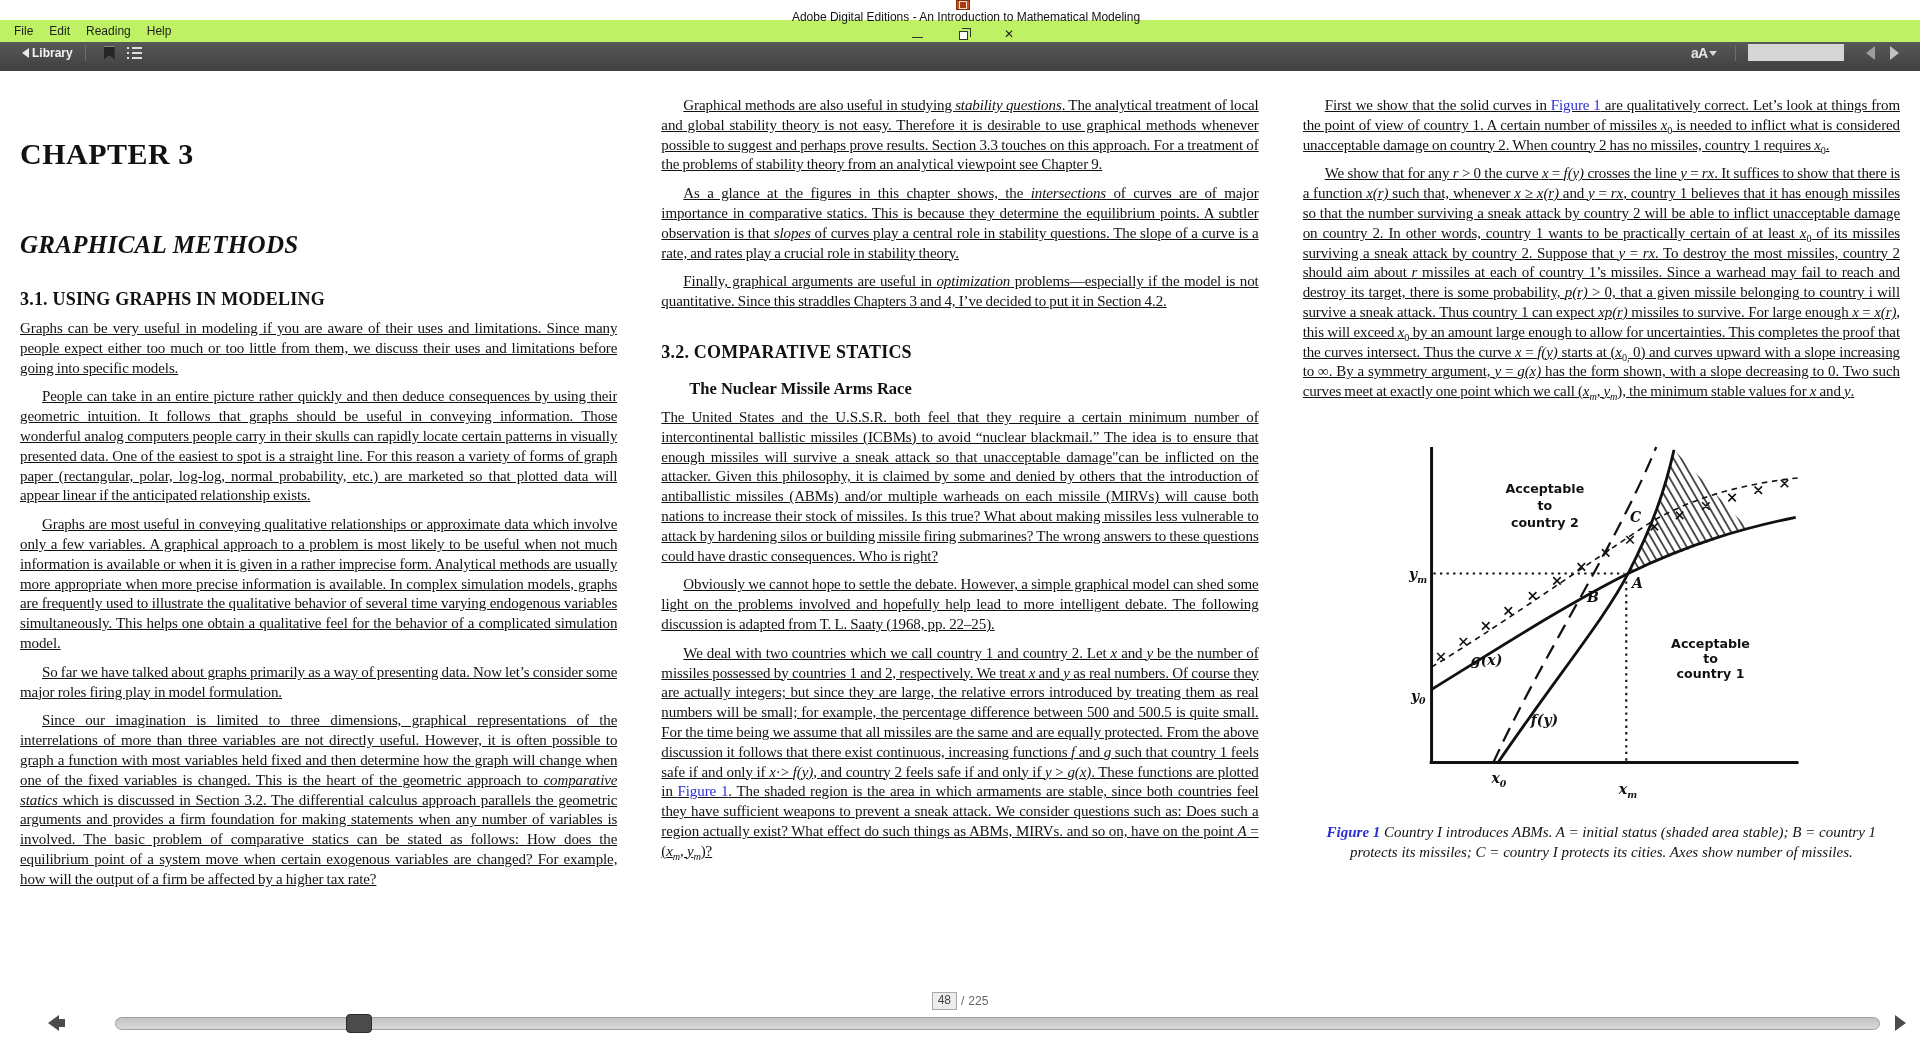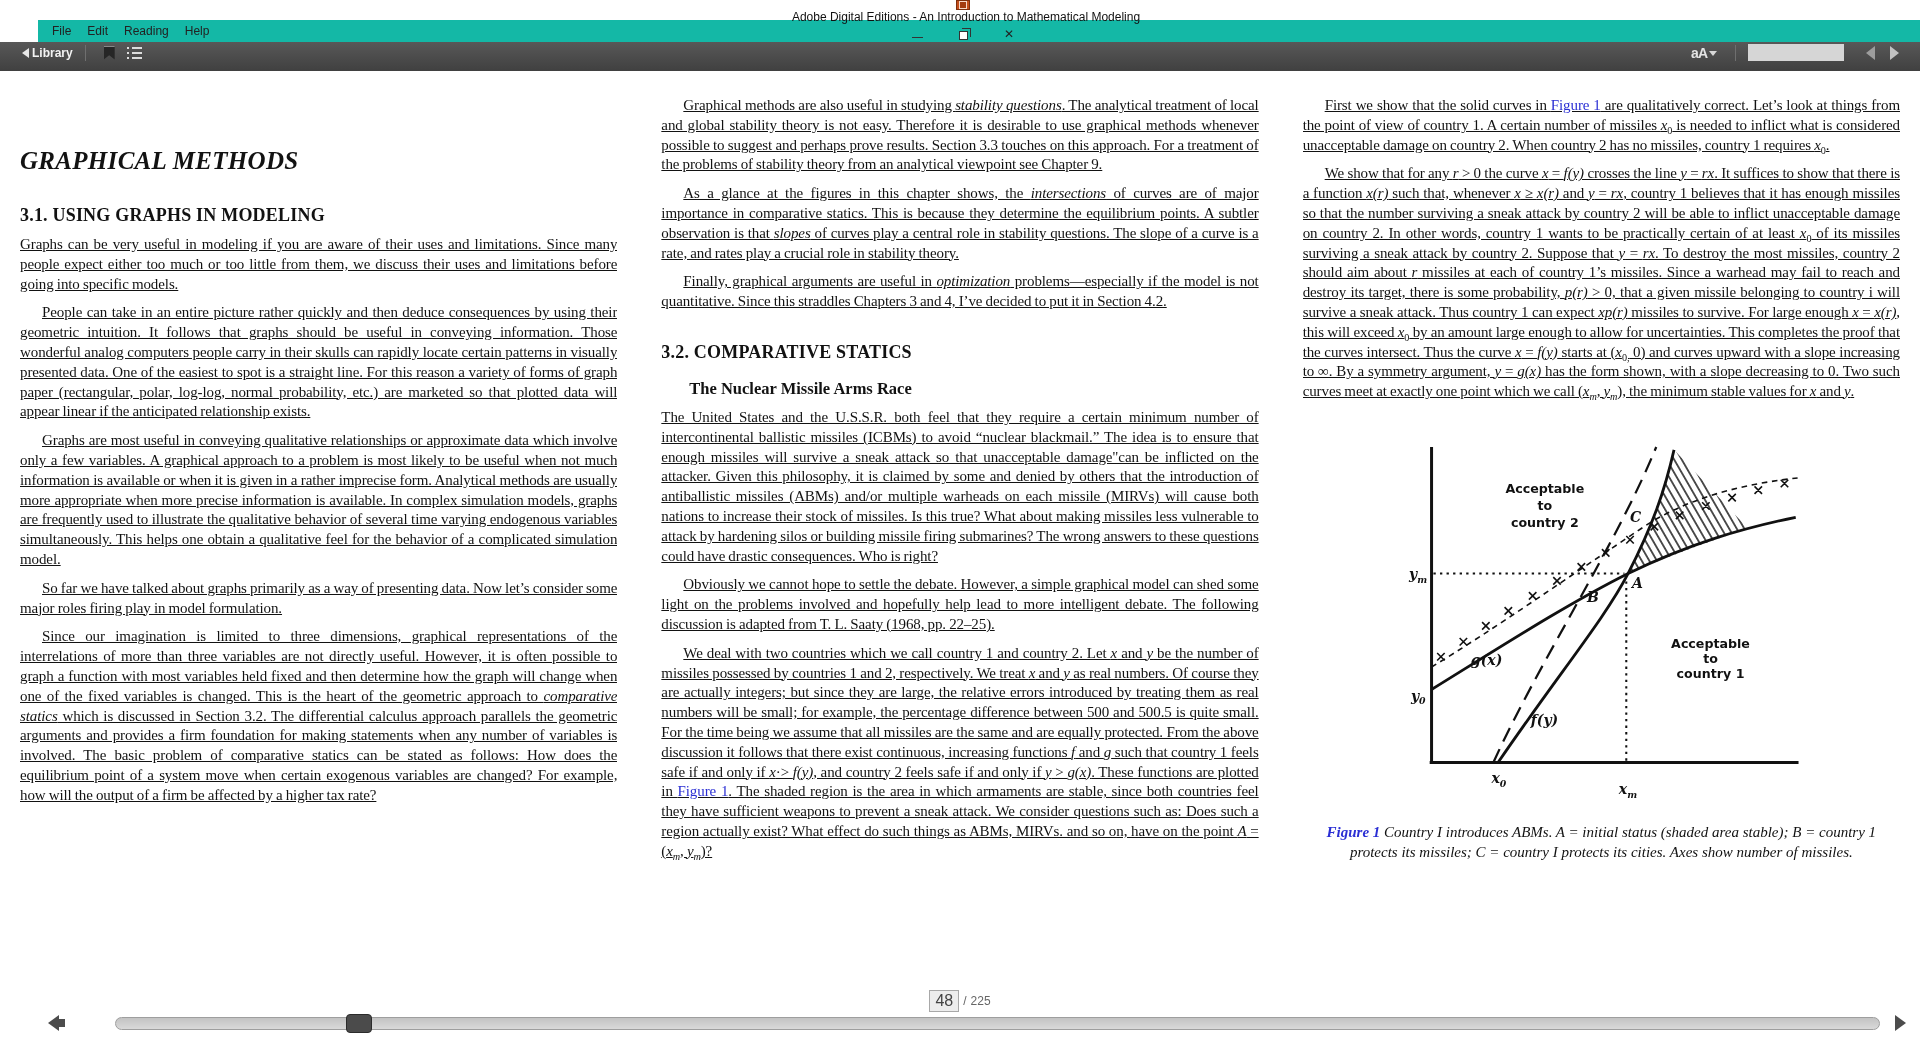--- a/index.html
+++ b/index.html
@@ -13,21 +13,21 @@
   .app-icon-inner { width:8px; height:8px; border:1px solid #f7d9c8; background:#a33c10; }
   .win-title { font-size:12px; color:#111; margin-left:6px; flex:1; }
   .win-controls { display:flex; align-items:center; height:20px; }
   .win-btn { width:46px; height:20px; display:flex; align-items:center; justify-content:center; cursor:default; }
   .min-glyph { width:11px; height:1px; background:#333; display:block; margin-top:6px; }
   .restore-glyph { position:relative; width:9px; height:9px; border:1px solid #333; background:#fff; margin-top:2px; display:block; }
   .restore-glyph::before { content:""; position:absolute; left:2px; top:-4px; width:8px; height:8px;
                            border-top:1px solid #333; border-right:1px solid #333; }
   .close-glyph { font-size:12px; color:#222; line-height:1; }
 
-  .menubar { height:22px; background:#14b8a6; display:flex; align-items:center; padding-left:6px;margin-left:38px; }
+  .menubar { height:22px; background:#bef264; display:flex; align-items:center; padding-left:6px; }
   .menu-item { font-size:12px; color:#222; padding:3px 8px; }
 
   .toolbar { height:29px; background:linear-gradient(#585858,#404040); display:flex; align-items:center;
              padding:0 14px 8px 22px; }
   .lib-btn { display:flex; align-items:center; color:#f2f2f2; font-size:12px; font-weight:bold; gap:3px; }
   .tri-left { width:0; height:0; border:5px solid transparent; border-right:7px solid #e8e8e8; border-left:none; }
   .tb-divider { width:1px; height:16px; background:#6f6f6f; margin:0 12px; }
   .tb-btn { display:flex; align-items:center; justify-content:space-between; height:26px; padding:0 6px; }
   .bookmark-glyph { width:11px; height:14px; background:#262626;
                     clip-path:polygon(0 0,100% 0,100% 100%,50% 70%,0 100%); border-top:1px solid #8a8a8a; }
@@ -60,21 +60,21 @@
   .bd { font-weight:bold; }
   a.link { color:#2b2fd4; text-decoration:none; }
   sub { font-size:68%; line-height:0; }
 
   figure { margin:14px auto 16px auto; width:440px; }
   .caption { margin-top:10px; font-style:italic; font-size:15px; text-align:center; line-height:1.35; }
   .caption a.link { font-weight:bold; }
 
   
   .pagebar { height:22px; display:flex; align-items:center; justify-content:center; gap:4px; background:#fff; }
-  .page-box { border:1px solid #a8a8a8; background:#ededed; font-size:16px; color:#444;
+  .page-box { border:1px solid #a8a8a8; background:#ededed; font-size:12px; color:#444;
               padding:1px 5px; line-height:1.1; }
   .page-sep, .page-total { font-size:12px; color:#666; }
   .sliderbar { height:25px; position:relative; background:#fff; }
   .slider-arrow-left { position:absolute; left:48px; top:3px; width:22px; height:16px; }
   .slider-arrow-left .tri { position:absolute; left:0; top:0; width:0; height:0;
         border:8px solid transparent; border-right:11px solid #4c4c4c; border-left:none; }
   .slider-arrow-left .tail { position:absolute; left:11px; top:4px; width:6px; height:8px; background:#4c4c4c; }
   .slider-track { position:absolute; left:115px; right:40px; top:5px; height:13px;
                   background:linear-gradient(#c3c3c3,#d9d9d9); border:1px solid #9e9e9e; border-radius:7px; }
   .slider-thumb { position:absolute; left:230px; top:-4px; width:26px; height:19px;
@@ -153,20 +153,21 @@
         <span class="tri-left2"></span>
       </div>
     <div class="nav-btn">
         <span class="tri-right2"></span>
       </div>
   </div>
 
   <div class="content reader">
     <div class="col">
         <div class="col-inner">
+          <div class="h1"><span>CHAPTER 3</span></div>
           <div class="h2"><span>GRAPHICAL METHODS</span></div>
           <div class="h3"><span>3.1. USING GRAPHS IN MODELING</span></div>
           <div class="p"><span>Graphs can be very useful in modeling if you are aware of their uses and limitations. Since many people expect either too much or too little from them, we discuss their uses and limitations before going into specific models.</span></div>
           <div class="p ind"><span>People can take in an entire picture rather quickly and then deduce consequences by using their geometric intuition. It follows that graphs should be useful in conveying information. Those wonderful analog computers people carry in their skulls can rapidly locate certain patterns in visually presented data. One of the easiest to spot is a straight line. For this reason a variety of forms of graph paper (rectangular, polar, log-log, normal probability, etc.) are marketed so that plotted data will appear linear if the anticipated relationship exists.</span></div>
           <div class="p ind"><span>Graphs are most useful in conveying qualitative relationships or approximate data which involve only a few variables. A graphical approach to a problem is most likely to be useful when not much information is available or when it is given in a rather imprecise form. Analytical methods are usually more appropriate when more precise information is available. In complex simulation models, graphs are frequently used to illustrate the qualitative behavior of several time varying endogenous variables simultaneously. This helps one obtain a qualitative feel for the behavior of a complicated simulation model.</span></div>
           <div class="p ind"><span>So far we have talked about graphs primarily as a way of presenting data. Now let’s consider some major roles firing play in model formulation.</span></div>
           <div class="p ind"><span>Since our imagination is limited to three dimensions, graphical representations of the interrelations of more than three variables are not directly useful. However, it is often possible to graph a function with most variables held fixed and then determine how the graph will change when one of the fixed variables is changed. This is the heart of the geometric approach to </span><span class="it">comparative statics</span><span> which is discussed in Section 3.2. The differential calculus approach parallels the geometric arguments and provides a firm foundation for making statements when any number of variables is involved. The basic problem of comparative statics can be stated as follows: How does the equilibrium point of a system move when certain exogenous variables are changed? For example, how will the output of a firm be affected by a higher tax rate?</span></div>
         </div>
       </div>
     <div class="col">

